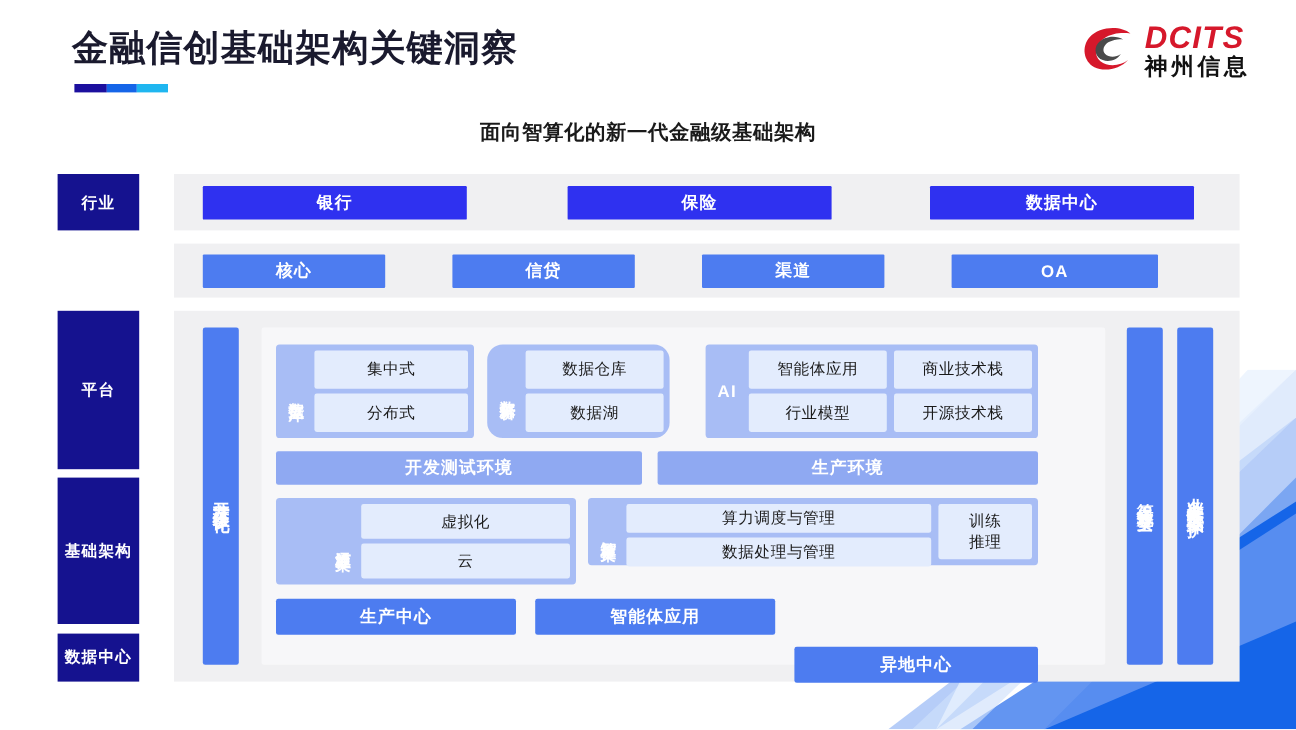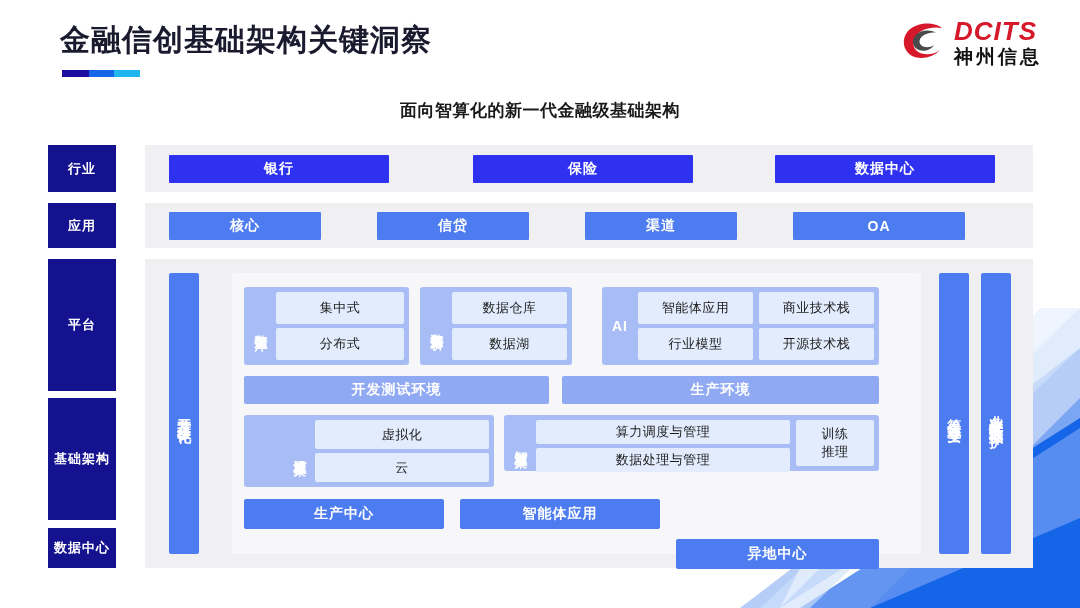--- a/index.html
+++ b/index.html
@@ -79,21 +79,21 @@
     font-size:14px; letter-spacing:2px; border-radius:2px;
     display:flex; align-items:center; justify-content:center;
     writing-mode:vertical-rl; text-orientation:upright;
     line-height:1.25;
   }
   .vbar-devops { left:24px;  top:14px; width:30px; height:281px; }
   .vbar-sec    { right:64px; top:14px; width:30px; height:281px; }
   .vbar-bcp    { right:22px; top:14px; width:30px; height:281px; }
 
   .inner-panel {
-    position:absolute; left:87px; right:112px; top:14px; height:281px;
+    position:absolute; left:73px; right:112px; top:14px; height:281px;
     background:#f7f7f9; border-radius:2px;
   }
 
   
   .group {
     position:absolute; background:#a8bdf5; border-radius:3px;
     display:flex; align-items:stretch; padding:5px;
   }
   .group-label {
     flex:0 0 auto; width:22px; color:#fff; font-weight:700; font-size:13px;
@@ -106,21 +106,21 @@
   .group-col  { flex:1; display:flex; flex-direction:column; gap:4px; }
 
   .tile {
     background:#e3ecfd; color:#1a1a1a; font-size:13px; font-weight:400;
     display:flex; align-items:center; justify-content:center; border-radius:2px;
     flex:1; min-height:24px; text-align:center; letter-spacing:0.5px;
   }
 
   
   .g-db   { left:12px;  top:14px; width:165px; height:78px; }
-  .g-da   { left:188px; top:14px; width:152px; height:78px; }
+  .g-da   { left:188px; top:14px; width:152px; height:78px;border-radius:13px; }
   .g-ai   { left:370px; top:14px; width:277px; height:78px; }
   .g-ai .group-label { width:26px; font-size:14px; writing-mode:horizontal-tb; text-orientation:mixed; }
 
   .wide-chip {
     position:absolute; background:#8fa9f2; color:#fff; font-weight:700;
     font-size:14px; letter-spacing:1px; border-radius:2px;
     display:flex; align-items:center; justify-content:center;
   }
   .wc-dev  { left:12px;  top:103px; width:305px; height:28px; }
   .wc-prod { left:330px; top:103px; width:317px; height:28px; }
@@ -171,21 +171,20 @@
     </svg>
     <div class="logo-txt">
       <div class="logo-en">DCITS</div>
       <div class="logo-cn">神州信息</div>
     </div>
   </div>
 
   <div class="subtitle">面向智算化的新一代金融级基础架构</div>
 
   <div class="rail rail-industry">行业</div>
-  <div class="rail rail-app">应用</div>
   <div class="rail rail-platform">平台</div>
   <div class="rail rail-infra">基础架构</div>
   <div class="rail rail-dc">数据中心</div>
 
   <div class="band band-industry">
     <div class="chip chip-industry">银行</div>
     <div class="chip chip-industry">保险</div>
     <div class="chip chip-industry">数据中心</div>
   </div>
 

